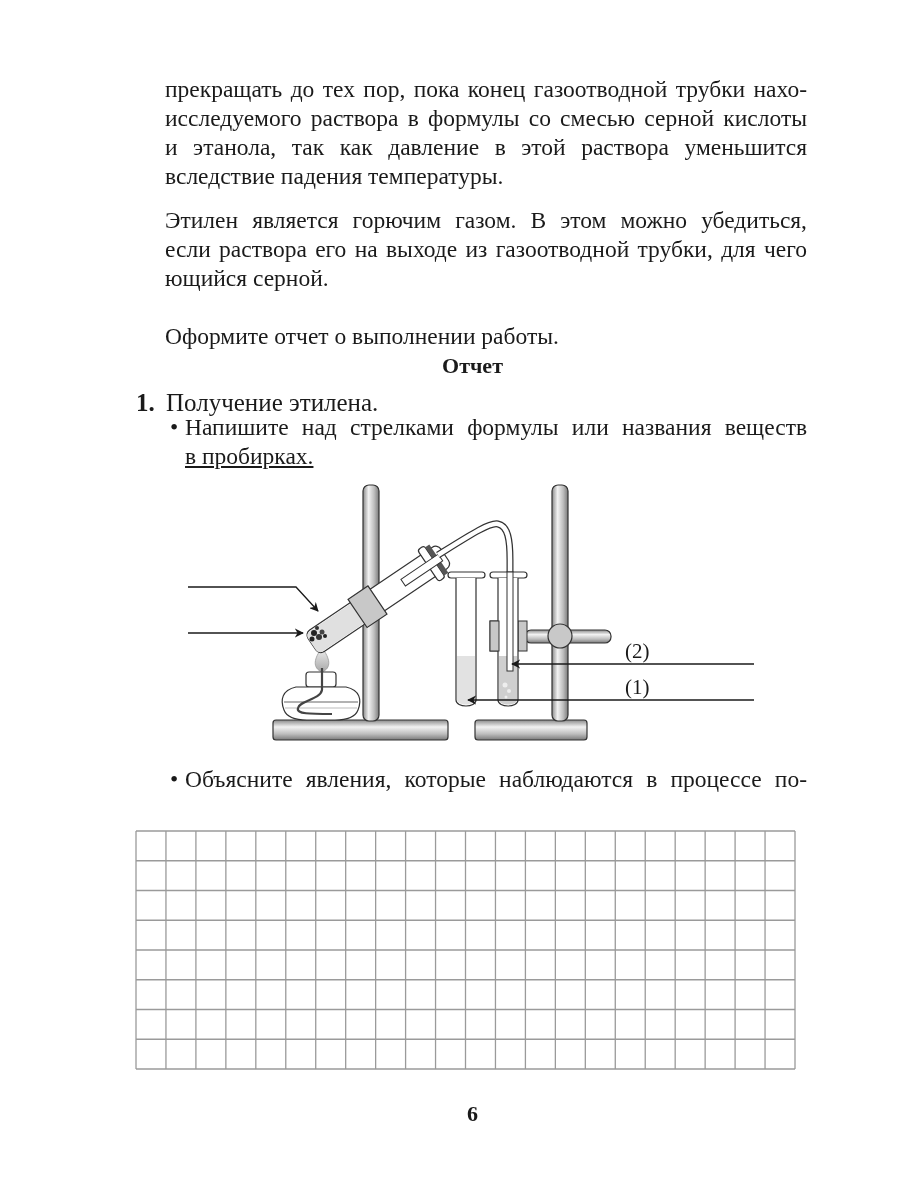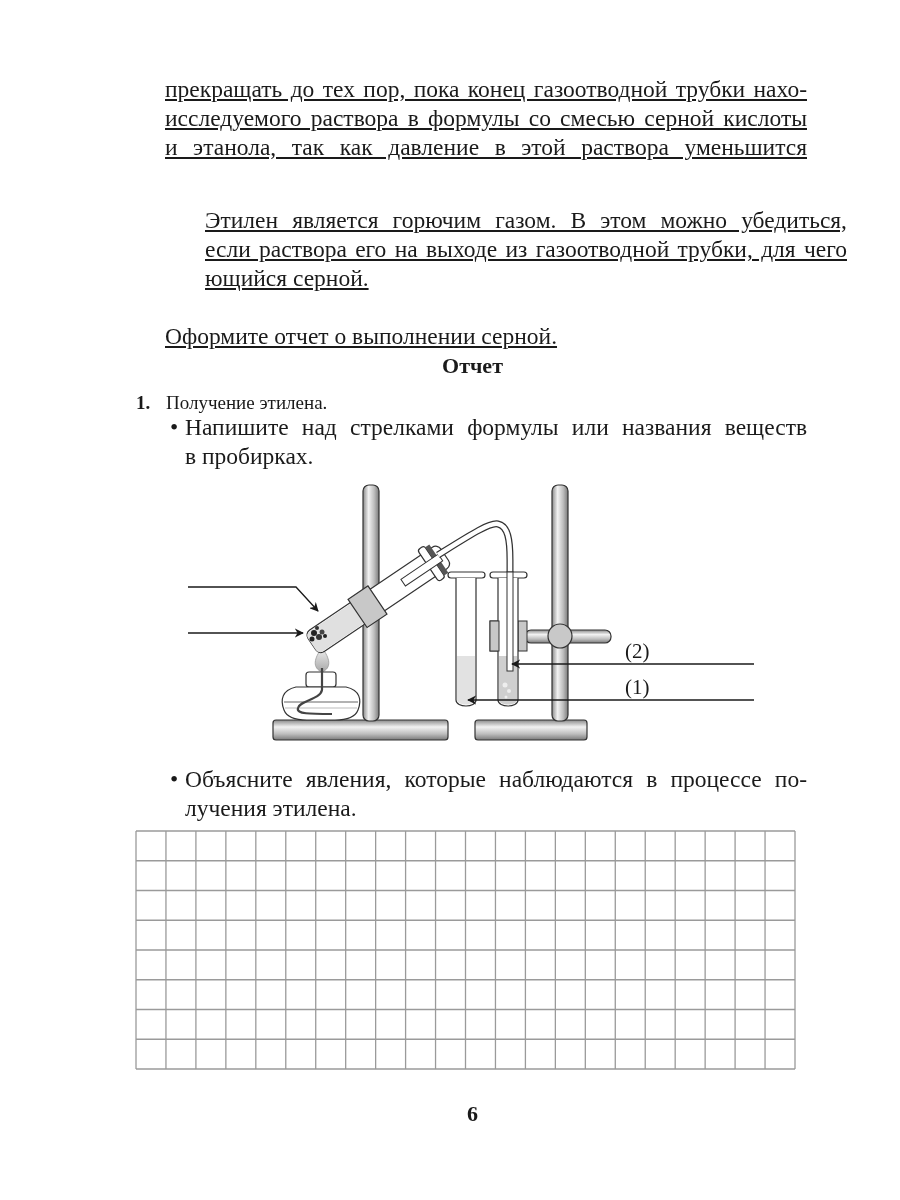--- a/index.html
+++ b/index.html
@@ -1,56 +1,57 @@
 <!DOCTYPE html>
 <html><head>
   <meta charset="utf-8">
   <style>
     html, body { margin: 0; padding: 0; background: #ffffff; }
     body { width: 900px; height: 1200px; position: relative; overflow: hidden;
            font-family: "Liberation Serif", "DejaVu Serif", serif; color: #1a1a1a; }
     .para { position: absolute; left: 165px; width: 642px; font-size: 23.5px; line-height: 29px; margin: 0; }
-    .para .ln { display: block; text-align: justify; text-align-last: justify; white-space: nowrap; text-decoration: underline; }
+    .para .ln { display: block; text-align: justify; text-align-last: justify; white-space: nowrap; }
     .para .ln.last { text-align-last: left; }
     #p1 { top: 75px; }
-    #p2 { top: 206px; margin-left: 40px; }
+    #p2 { top: 206px; }
     #p3 { top: 322px; }
     .heading { position: absolute; top: 353px; left: 0; width: 945px; text-align: center;
                font-weight: bold; font-size: 22px; }
-    .item { position: absolute; left: 136px; top: 388px; font-size: 19px; line-height: 29px; }
+    .item { position: absolute; left: 136px; top: 388px; font-size: 25px; line-height: 29px; }
     .item .num { font-weight: bold; display: inline-block; width: 30px; }
     .bullet { position: absolute; left: 170px; width: 637px; font-size: 23.5px; line-height: 29px; }
     .bullet .dot { position: absolute; left: 0; top: 0; }
     .bullet .ln { display: block; padding-left: 15px; text-align: justify; text-align-last: justify; white-space: nowrap; }
-    .bullet .ln.last { text-align-last: left; }
+    .bullet .ln.last { text-align-last: left; text-decoration: underline; }
     #b1 { top: 413px; }
     #b2 { top: 765px; }
     .diagram { position: absolute; left: 180px; top: 475px; width: 620px; height: 270px; }
     .grid { position: absolute; left: 135px; top: 830px; width: 661px; height: 240px; }
     .page-num { position: absolute; top: 1101px; left: 0; width: 945px; text-align: center;
                 font-weight: bold; font-size: 22px; }
     .diagram text { font-family: "Liberation Serif", "DejaVu Serif", serif; font-size: 21px; fill: #1a1a1a; }
   </style>
 </head>
 <body>
 
 <div class="para" id="p1">
   <span class="ln">прекращать до тех пор, пока конец газоотводной трубки нахо-</span>
   <span class="ln">исследуемого раствора в формулы со смесью серной кислоты</span>
   <span class="ln">и этанола, так как давление в этой раствора уменьшится</span>
+  <span class="ln last">вследствие падения температуры.</span>
 </div>
 
 <div class="para" id="p2">
   <span class="ln">Этилен является горючим газом. В этом можно убедиться,</span>
   <span class="ln">если раствора его на выходе из газоотводной трубки, для чего</span>
   <span class="ln last">ющийся серной.</span>
 </div>
 
 <div class="para" id="p3">
-  <span class="ln last">Оформите отчет о выполнении серной.</span>
+  <span class="ln last">Оформите отчет о выполнении работы.</span>
 </div>
 
 <div class="heading">Отчет</div>
 
 <div class="item">
   <span class="num">1.</span><span>Получение этилена.</span>
 </div>
 
 <div class="bullet" id="b1">
   <span class="dot">•</span>
@@ -156,21 +157,20 @@
   </g>
   <g>
     <line x1="754" y1="700" x2="468" y2="700" stroke="#1a1a1a" stroke-width="1.3" marker-end="url(#arrowhead)"></line>
     <text x="625" y="694">(1)</text>
   </g>
 </svg>
 
 <div class="bullet" id="b2">
   <span class="dot">•</span>
   <span class="ln">Объясните явления, которые наблюдаются в процессе по-</span>
-  <span class="ln last">лучения этилена.</span>
 </div>
 
 <svg class="grid" id="answer-grid" width="661" height="240">
     <line x1="1" x2="1" y1="1" y2="239" stroke="#9a9a9a" stroke-width="1.3"></line>
     <line x1="30.954545454545453" x2="30.954545454545453" y1="1" y2="239" stroke="#9a9a9a" stroke-width="1.3"></line>
     <line x1="60.90909090909091" x2="60.90909090909091" y1="1" y2="239" stroke="#9a9a9a" stroke-width="1.3"></line>
     <line x1="90.86363636363636" x2="90.86363636363636" y1="1" y2="239" stroke="#9a9a9a" stroke-width="1.3"></line>
     <line x1="120.81818181818181" x2="120.81818181818181" y1="1" y2="239" stroke="#9a9a9a" stroke-width="1.3"></line>
     <line x1="150.77272727272725" x2="150.77272727272725" y1="1" y2="239" stroke="#9a9a9a" stroke-width="1.3"></line>
     <line x1="180.72727272727272" x2="180.72727272727272" y1="1" y2="239" stroke="#9a9a9a" stroke-width="1.3"></line>

